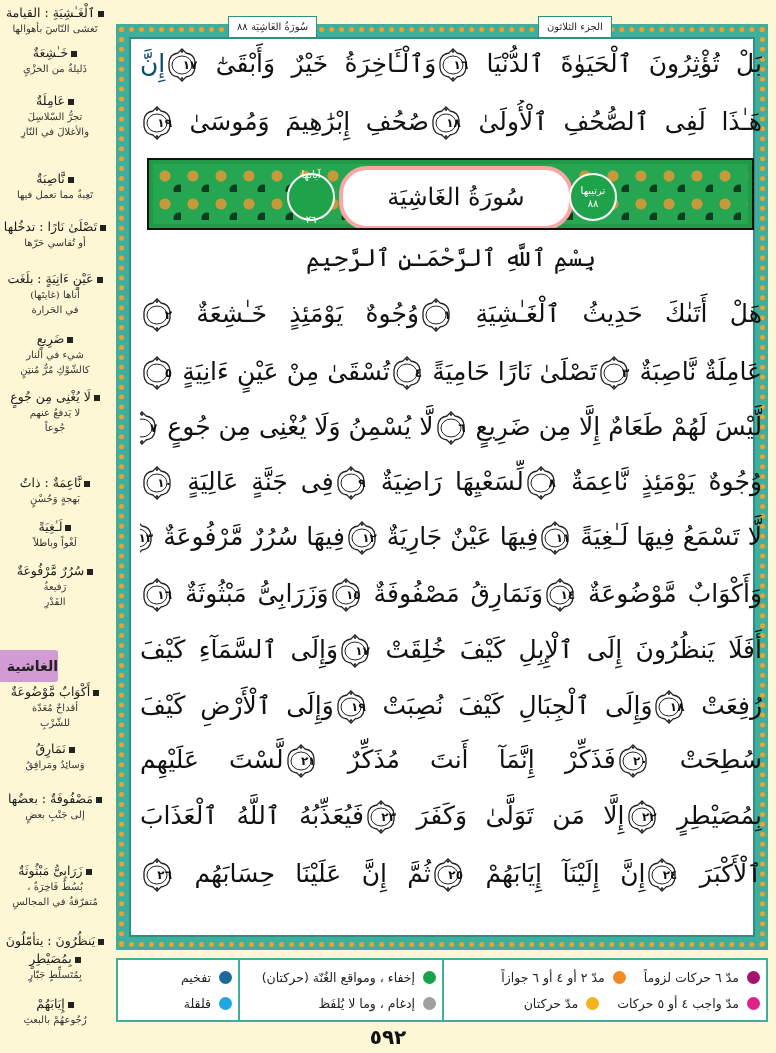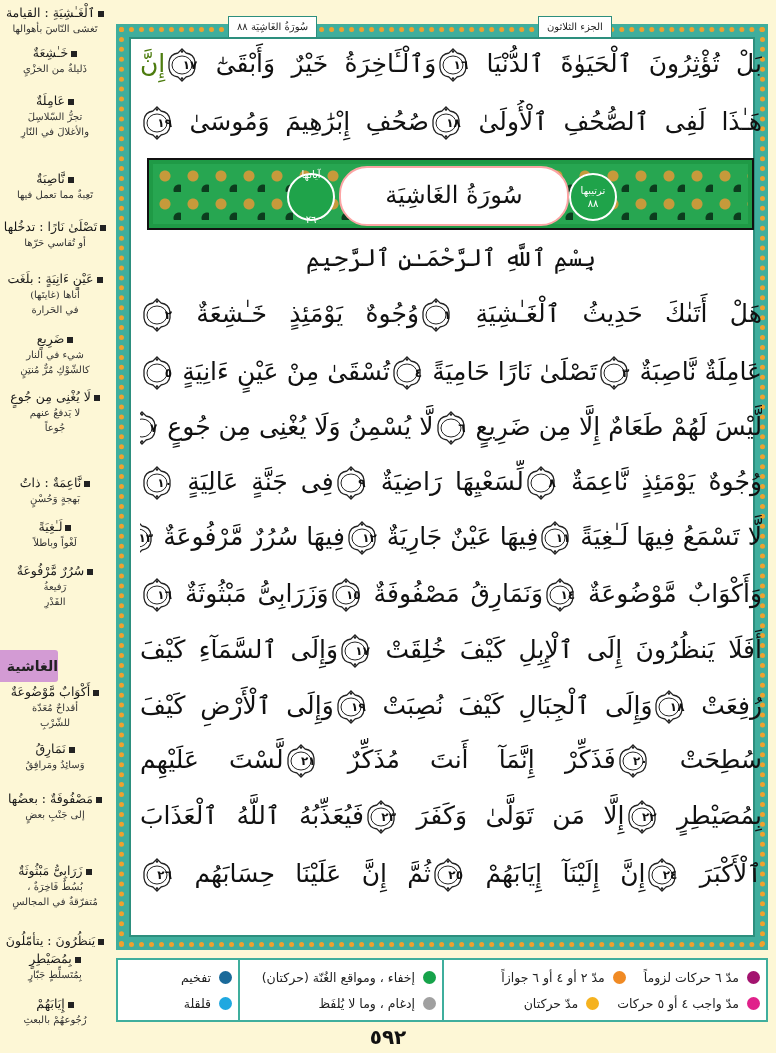--- a/index.html
+++ b/index.html
@@ -62,38 +62,38 @@
     line-height:44px; color:#111; white-space:nowrap; overflow:hidden;
   }
   .ayah-mark {
     display:inline-block; width:30px; height:34px; margin:0 2px;
     vertical-align:middle; position:relative;
     font-size:12px; line-height:34px; text-align:center; color:#111;
   }
   .ayah-mark svg { position:absolute; left:0; top:0; }
   .ayah-mark span { position:relative; z-index:1; font-weight:bold; }
 
-  .c-green { color:#4d7c0f; }
+  .c-green { color:#0c4a6e; }
 
   
   .banner {
     position:absolute; left:147px; top:158px; width:607px; height:72px;
     background:#1f9a46; border:2px solid #111;
     box-sizing:border-box; overflow:hidden;
   }
   .banner-pattern {
     position:absolute; inset:4px;
     background:
       radial-gradient(circle at 12px 12px, #c69a3b 0 5px, transparent 6px) 0 0/28px 28px,
       radial-gradient(circle at 26px 26px, #0c3d1e 0 5px, transparent 6px) 0 0/28px 28px,
       #27a651;
   }
   .banner-cartouche {
     position:absolute; left:190px; top:6px; width:226px; height:56px;
-    background:#fff; border:2px solid #fca5a5; border-radius:28px;
+    background:#fff; border:4px solid #fca5a5; border-radius:28px;
     text-align:center; direction:rtl;
     font-family:"DejaVu Serif", serif; font-size:24px; line-height:54px; color:#111;
   }
   .banner-medal {
     position:absolute; top:13px; width:44px; height:44px; border-radius:50%;
     background:#1fa34a; border:2px solid #fff; color:#fff;
     font-size:10px; line-height:13px; text-align:center; direction:rtl;
     display:flex; flex-direction:column; justify-content:center;
   }
   .medal-left { left:138px;gap:32px; }

